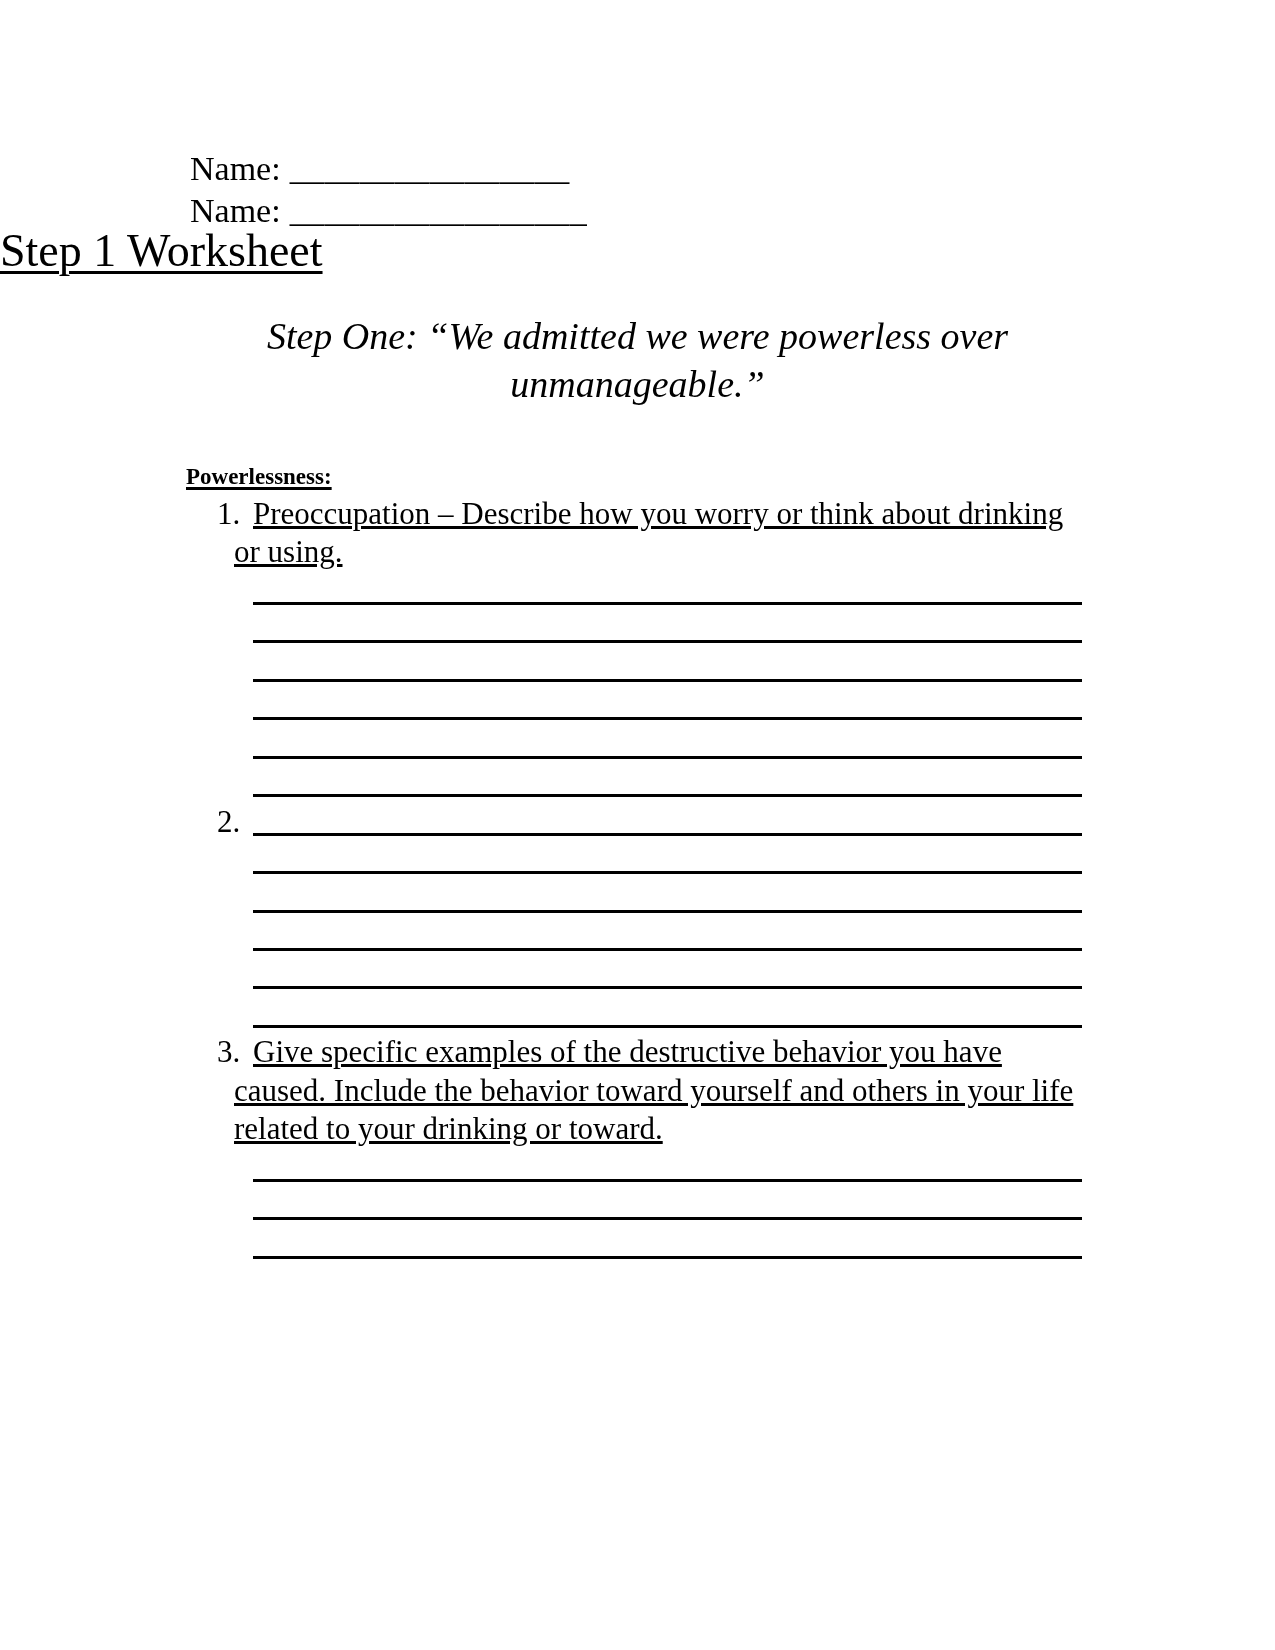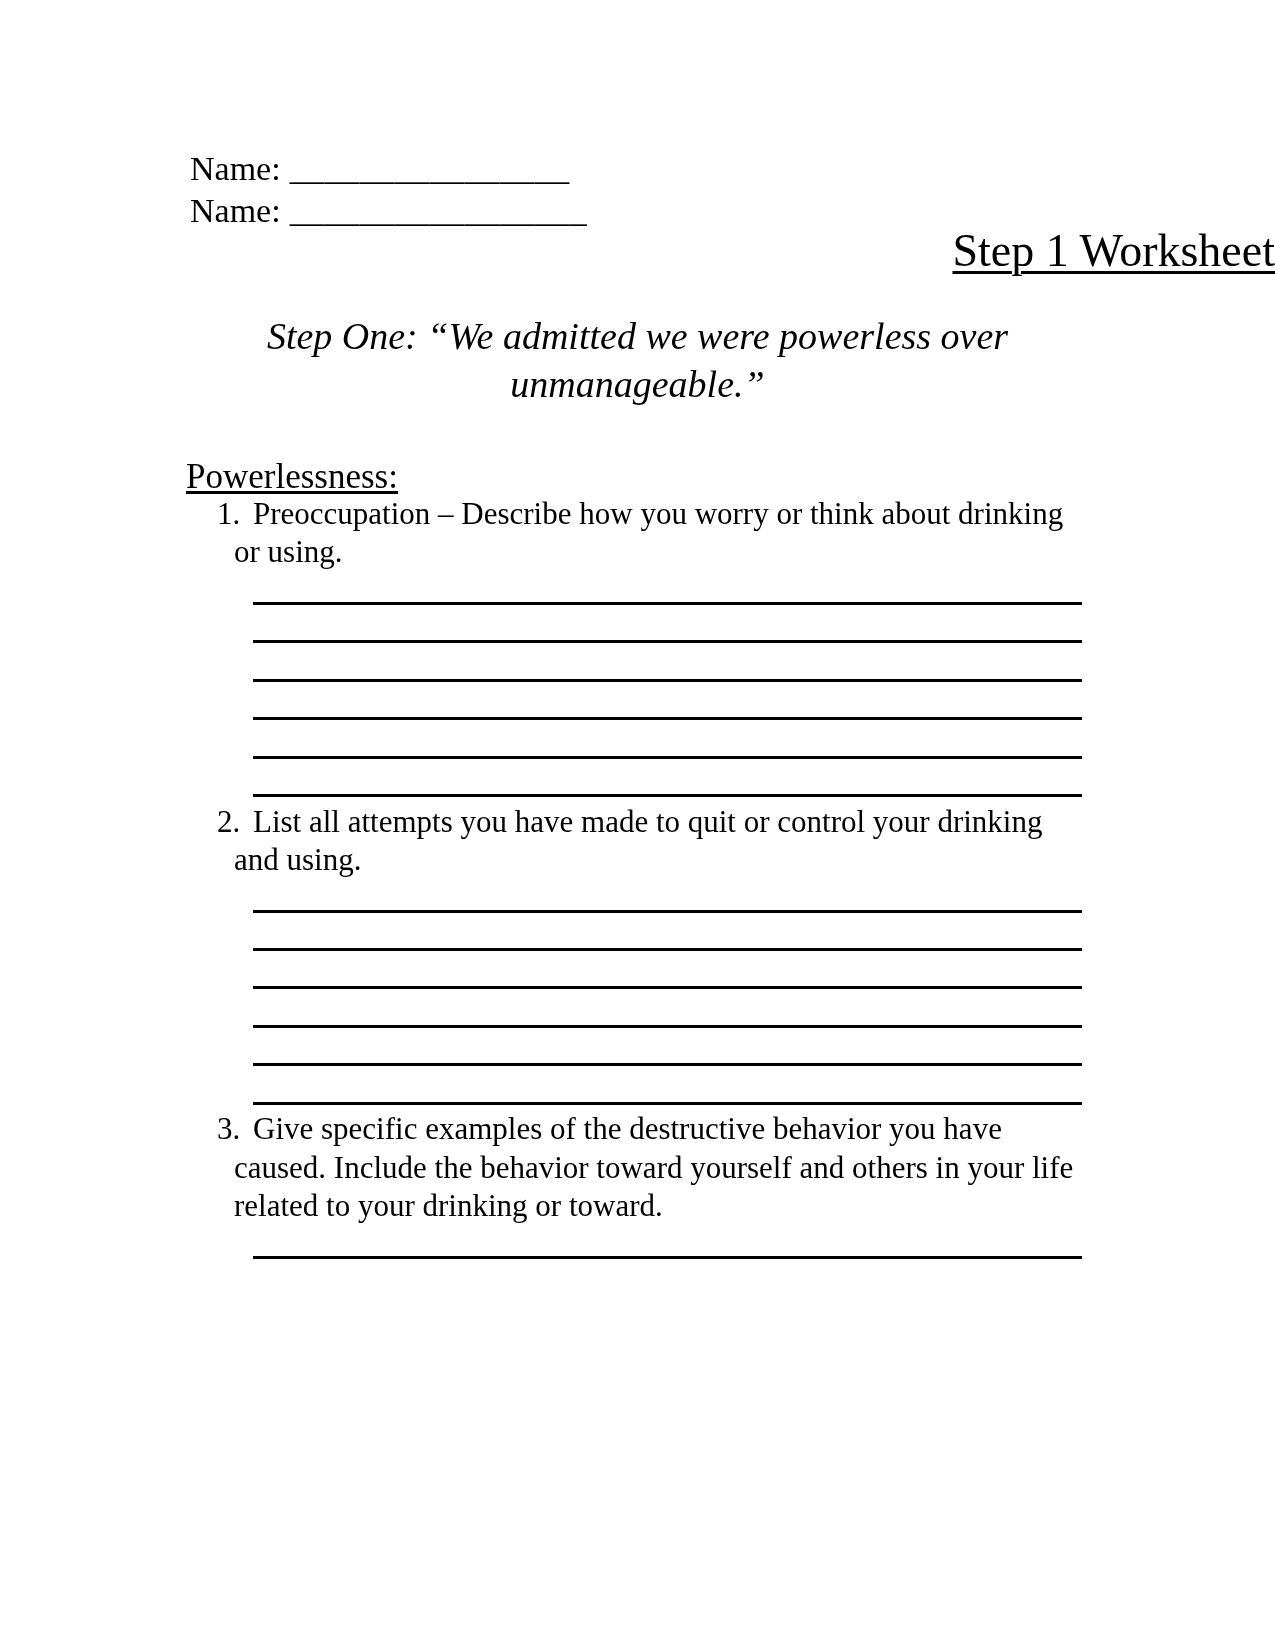--- a/index.html
+++ b/index.html
@@ -23,21 +23,21 @@
     white-space: nowrap;
   }
   .fill-blank { margin-left: 9px; letter-spacing: 0.5px; }
 
   
   .doc-title {
     position: absolute;
     top: 226px;
     left: 0;
     width: 1275px;
-    text-align: right;
+    text-align: left;
     font-size: 46px;
     line-height: 50px;
   }
   .doc-title .title-text {
     text-decoration: underline;
     text-decoration-thickness: 3px;
     text-underline-offset: 5px;
   }
 
   
@@ -51,23 +51,23 @@
     line-height: 48px;
     font-style: italic;
   }
   .quote .upright { font-style: normal; }
 
   
   .section-heading {
     position: absolute;
     left: 186px;
     top: 458px;
-    font-size: 35px;
+    font-size: 23px;
     line-height: 38px;
-    font-weight: normal;
+    font-weight: bold;
     text-decoration: underline;
     text-decoration-thickness: 3px;
     text-underline-offset: 3px;
   }
 
   
   .questions {
     position: absolute;
     left: 0;
     top: 495px;
@@ -78,21 +78,21 @@
   .item {
     position: relative;
     margin-left: 234px;
     width: 848px;
   }
   .item-num {
     position: absolute;
     left: -17px;
     top: 0;
   }
-  .item-text { text-indent: 19px; }
+  .item-text { text-indent: 19px; text-decoration: underline; }
   .ans-line {
     height: 38.46px;
     position: relative;
   }
   .ans-line::after {
     content: "";
     position: absolute;
     left: 19px;
     right: 0;
     top: 30px;
@@ -141,21 +141,20 @@
           <div class="ans-line"></div>
           <div class="ans-line"></div>
           <div class="ans-line"></div>
           <div class="ans-line"></div>
           <div class="ans-line"></div>
         </div>
   </div>
 
   <div class="item">
     <span class="item-num">2.</span>
-    <div class="item-text">List all attempts you have made to quit or control your drinking and using.</div>
     <div class="ans-lines">
           <div class="ans-line"></div>
           <div class="ans-line"></div>
           <div class="ans-line"></div>
           <div class="ans-line"></div>
           <div class="ans-line"></div>
           <div class="ans-line"></div>
         </div>
   </div>
 

